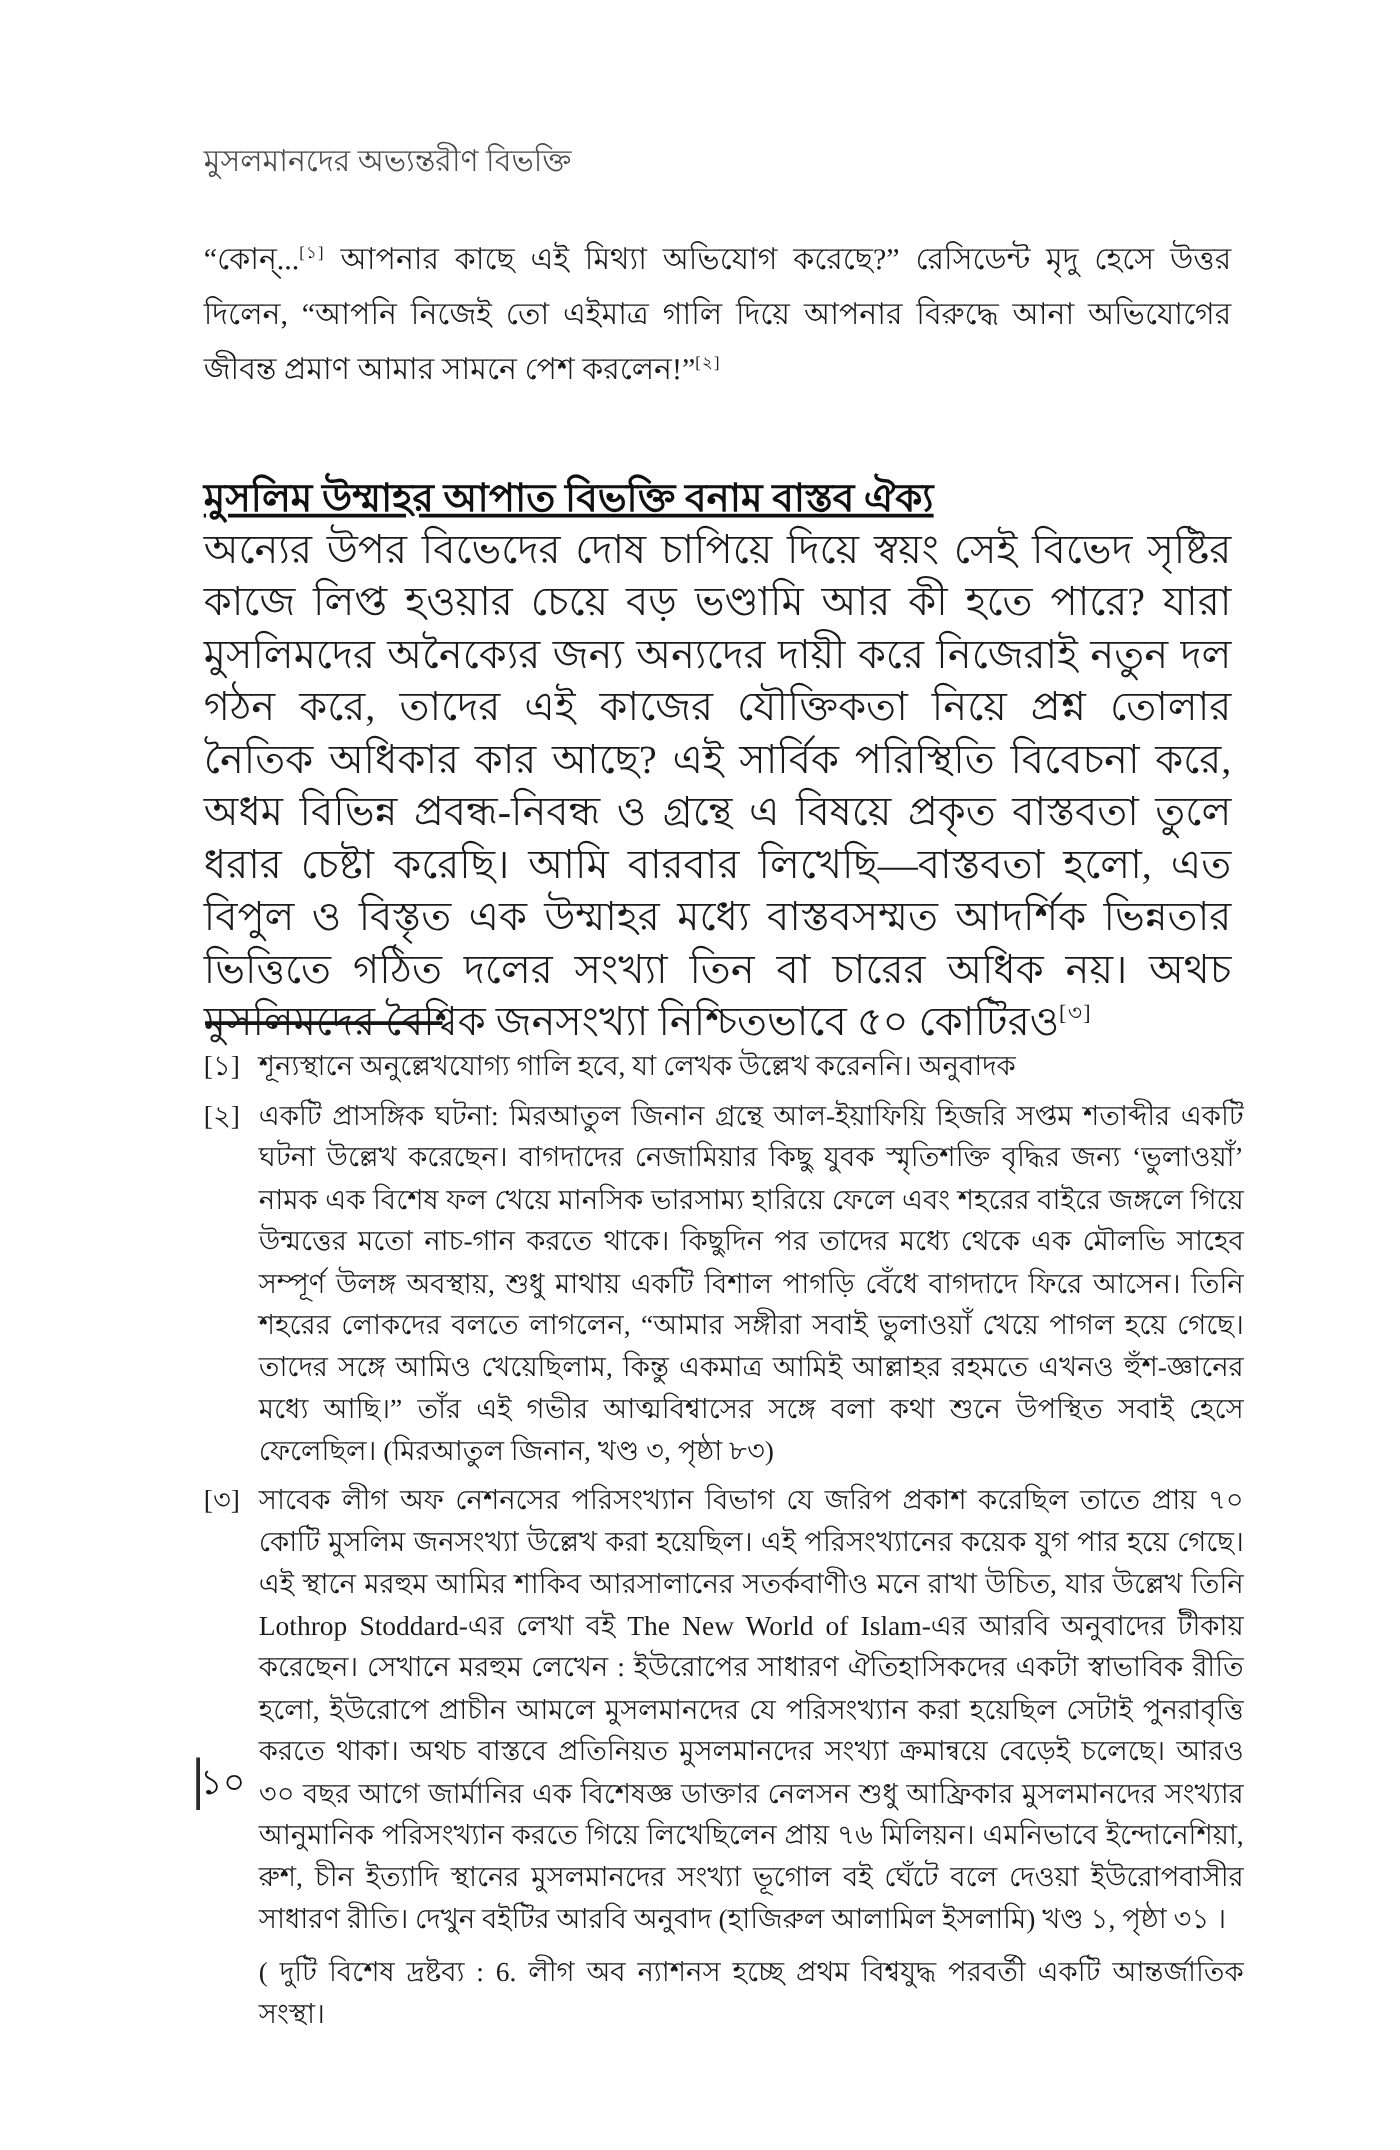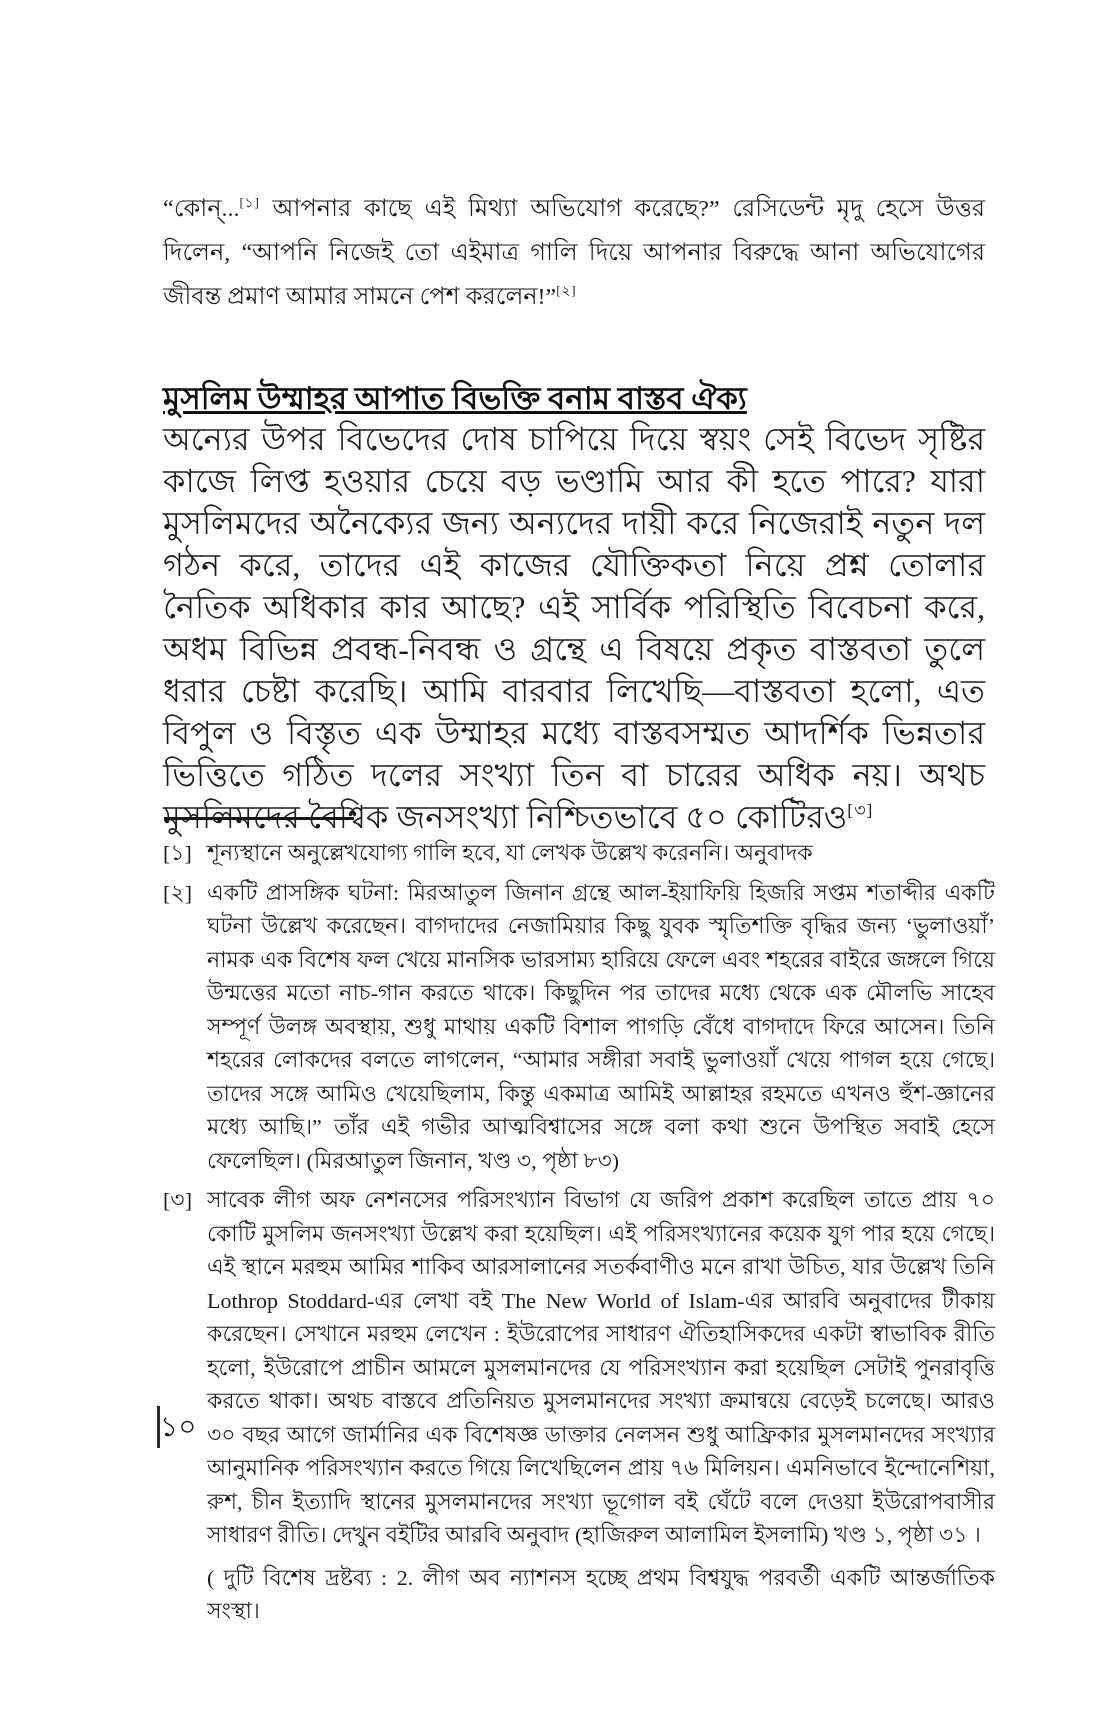--- a/index.html
+++ b/index.html
@@ -94,20 +94,21 @@
     line-height: 42px;
     border-left: 3px solid #2a2a2a;
     color: #141414;
   }
 </style>
 </head>
 <body>
 
 <div class="page">
 
+  <div class="running-head">মুসলমানদের অভ্যন্তরীণ বিভক্তি</div>
 
   <div class="intro-para">
     <span>“কোন্...</span><sup class="fn-ref">[১]</sup><span> আপনার কাছে এই মিথ্যা অভিযোগ করেছে?” রেসিডেন্ট মৃদু হেসে উত্তর দিলেন, “আপনি নিজেই তো এইমাত্র গালি দিয়ে আপনার বিরুদ্ধে আনা অভিযোগের জীবন্ত প্রমাণ আমার সামনে পেশ করলেন!”</span><sup class="fn-ref">[২]</sup>
   </div>
 
   <h2 class="section-heading">মুসলিম উম্মাহর আপাত বিভক্তি বনাম বাস্তব ঐক্য</h2>
 
   <div class="body-para">
     <span>অন্যের উপর বিভেদের দোষ চাপিয়ে দিয়ে স্বয়ং সেই বিভেদ সৃষ্টির কাজে লিপ্ত হওয়ার চেয়ে বড় ভণ্ডামি আর কী হতে পারে? যারা মুসলিমদের অনৈক্যের জন্য অন্যদের দায়ী করে নিজেরাই নতুন দল গঠন করে, তাদের এই কাজের যৌক্তিকতা নিয়ে প্রশ্ন তোলার নৈতিক অধিকার কার আছে? এই সার্বিক পরিস্থিতি বিবেচনা করে, অধম বিভিন্ন প্রবন্ধ-নিবন্ধ ও গ্রন্থে এ বিষয়ে প্রকৃত বাস্তবতা তুলে ধরার চেষ্টা করেছি। আমি বারবার লিখেছি—বাস্তবতা হলো, এত বিপুল ও বিস্তৃত এক উম্মাহর মধ্যে বাস্তবসম্মত আদর্শিক ভিন্নতার ভিত্তিতে গঠিত দলের সংখ্যা তিন বা চারের অধিক নয়। অথচ মুসলিমদের বৈশ্বিক জনসংখ্যা নিশ্চিতভাবে ৫০ কোটিরও</span><sup class="fn-ref">[৩]</sup>
   </div>
@@ -122,20 +123,20 @@
     </div>
 
     <div class="footnote">
       <span class="fn-marker">[২]</span>
       <span>একটি প্রাসঙ্গিক ঘটনা: মিরআতুল জিনান গ্রন্থে আল-ইয়াফিয়ি হিজরি সপ্তম শতাব্দীর একটি ঘটনা উল্লেখ করেছেন। বাগদাদের নেজামিয়ার কিছু যুবক স্মৃতিশক্তি বৃদ্ধির জন্য ‘ভুলাওয়াঁ’ নামক এক বিশেষ ফল খেয়ে মানসিক ভারসাম্য হারিয়ে ফেলে এবং শহরের বাইরে জঙ্গলে গিয়ে উন্মত্তের মতো নাচ-গান করতে থাকে। কিছুদিন পর তাদের মধ্যে থেকে এক মৌলভি সাহেব সম্পূর্ণ উলঙ্গ অবস্থায়, শুধু মাথায় একটি বিশাল পাগড়ি বেঁধে বাগদাদে ফিরে আসেন। তিনি শহরের লোকদের বলতে লাগলেন, “আমার সঙ্গীরা সবাই ভুলাওয়াঁ খেয়ে পাগল হয়ে গেছে। তাদের সঙ্গে আমিও খেয়েছিলাম, কিন্তু একমাত্র আমিই আল্লাহর রহমতে এখনও হুঁশ-জ্ঞানের মধ্যে আছি।” তাঁর এই গভীর আত্মবিশ্বাসের সঙ্গে বলা কথা শুনে উপস্থিত সবাই হেসে ফেলেছিল। (মিরআতুল জিনান, খণ্ড ৩, পৃষ্ঠা ৮৩)</span>
     </div>
 
     <div class="footnote">
       <span class="fn-marker">[৩]</span>
       <span>সাবেক লীগ অফ নেশনসের পরিসংখ্যান বিভাগ যে জরিপ প্রকাশ করেছিল তাতে প্রায় ৭০ কোটি মুসলিম জনসংখ্যা উল্লেখ করা হয়েছিল। এই পরিসংখ্যানের কয়েক যুগ পার হয়ে গেছে। এই স্থানে মরহুম আমির শাকিব আরসালানের সতর্কবাণীও মনে রাখা উচিত, যার উল্লেখ তিনি Lothrop Stoddard-এর লেখা বই The New World of Islam-এর আরবি অনুবাদের টীকায় করেছেন। সেখানে মরহুম লেখেন : ইউরোপের সাধারণ ঐতিহাসিকদের একটা স্বাভাবিক রীতি হলো, ইউরোপে প্রাচীন আমলে মুসলমানদের যে পরিসংখ্যান করা হয়েছিল সেটাই পুনরাবৃত্তি করতে থাকা। অথচ বাস্তবে প্রতিনিয়ত মুসলমানদের সংখ্যা ক্রমান্বয়ে বেড়েই চলেছে। আরও ৩০ বছর আগে জার্মানির এক বিশেষজ্ঞ ডাক্তার নেলসন শুধু আফ্রিকার মুসলমানদের সংখ্যার আনুমানিক পরিসংখ্যান করতে গিয়ে লিখেছিলেন প্রায় ৭৬ মিলিয়ন। এমনিভাবে ইন্দোনেশিয়া, রুশ, চীন ইত্যাদি স্থানের মুসলমানদের সংখ্যা ভূগোল বই ঘেঁটে বলে দেওয়া ইউরোপবাসীর সাধারণ রীতি। দেখুন বইটির আরবি অনুবাদ (হাজিরুল আলামিল ইসলামি) খণ্ড ১, পৃষ্ঠা ৩১ ।</span>
-      <div class="fn-extra-note">( দুটি বিশেষ দ্রষ্টব্য : 2. লীগ অব ন্যাশনস হচ্ছে প্রথম বিশ্বযুদ্ধ পরবর্তী একটি আন্তর্জাতিক সংস্থা।</div>
+      <div class="fn-extra-note">( দুটি বিশেষ দ্রষ্টব্য : 6. লীগ অব ন্যাশনস হচ্ছে প্রথম বিশ্বযুদ্ধ পরবর্তী একটি আন্তর্জাতিক সংস্থা।</div>
     </div>
 
   </div>
 
   <div class="page-number">১০</div>
 
 </div>
 
 </body></html>

